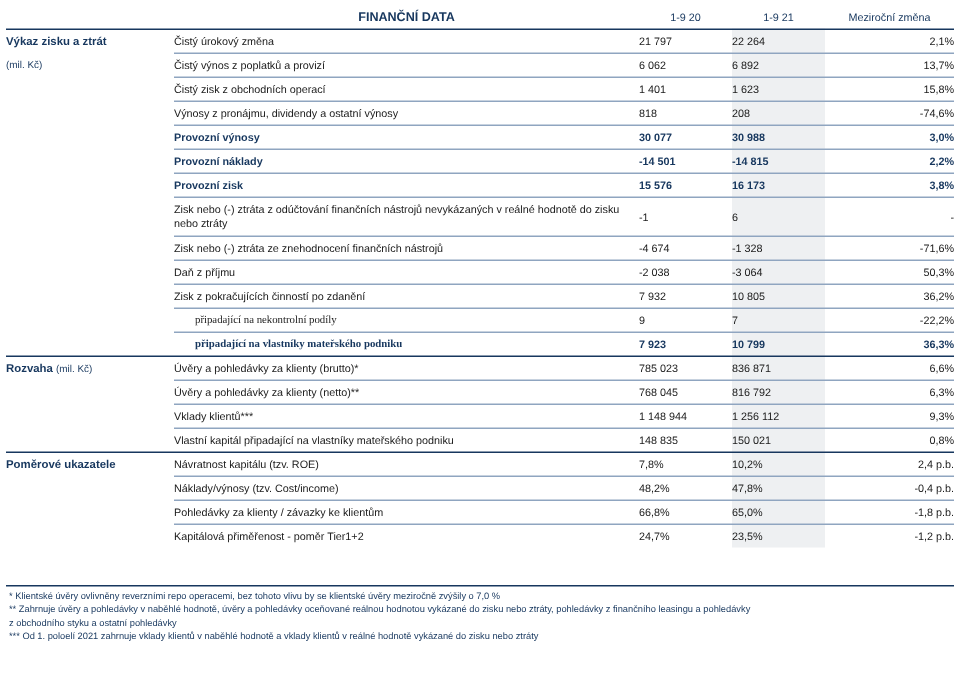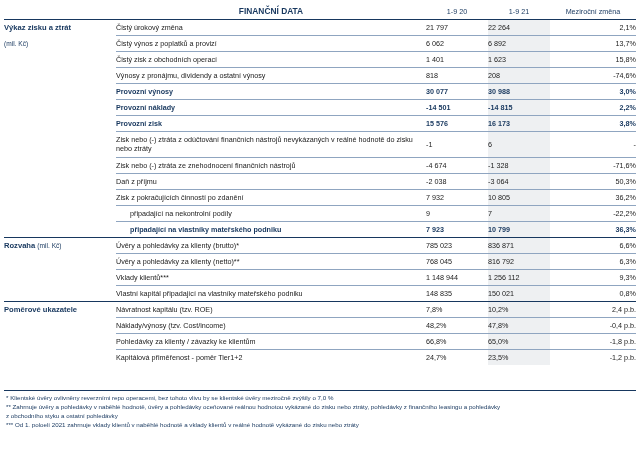--- a/index.html
+++ b/index.html
@@ -85,21 +85,21 @@
   }
   .sect-empty { }
 
   
   .item {
     padding-left: 4px;
     border-top: 0.6px solid #8fa5c0;
     color: #1a1a1a;
     font-size: 7.2px;
   }
-  .item.indent { padding-left: 14px; }
+  .item.indent { padding-left: 14px; font-family: Liberation Serif, serif; }
   .item.bold { font-weight: bold; color: #17375e; }
   .num {
     text-align: left;
     padding-right: 7px;
     border-top: 0.6px solid #8fa5c0;
     font-size: 7.2px;
     color: #1a1a1a;
   }
   .num.bold { font-weight: bold; color: #17375e; }
   .chg {

